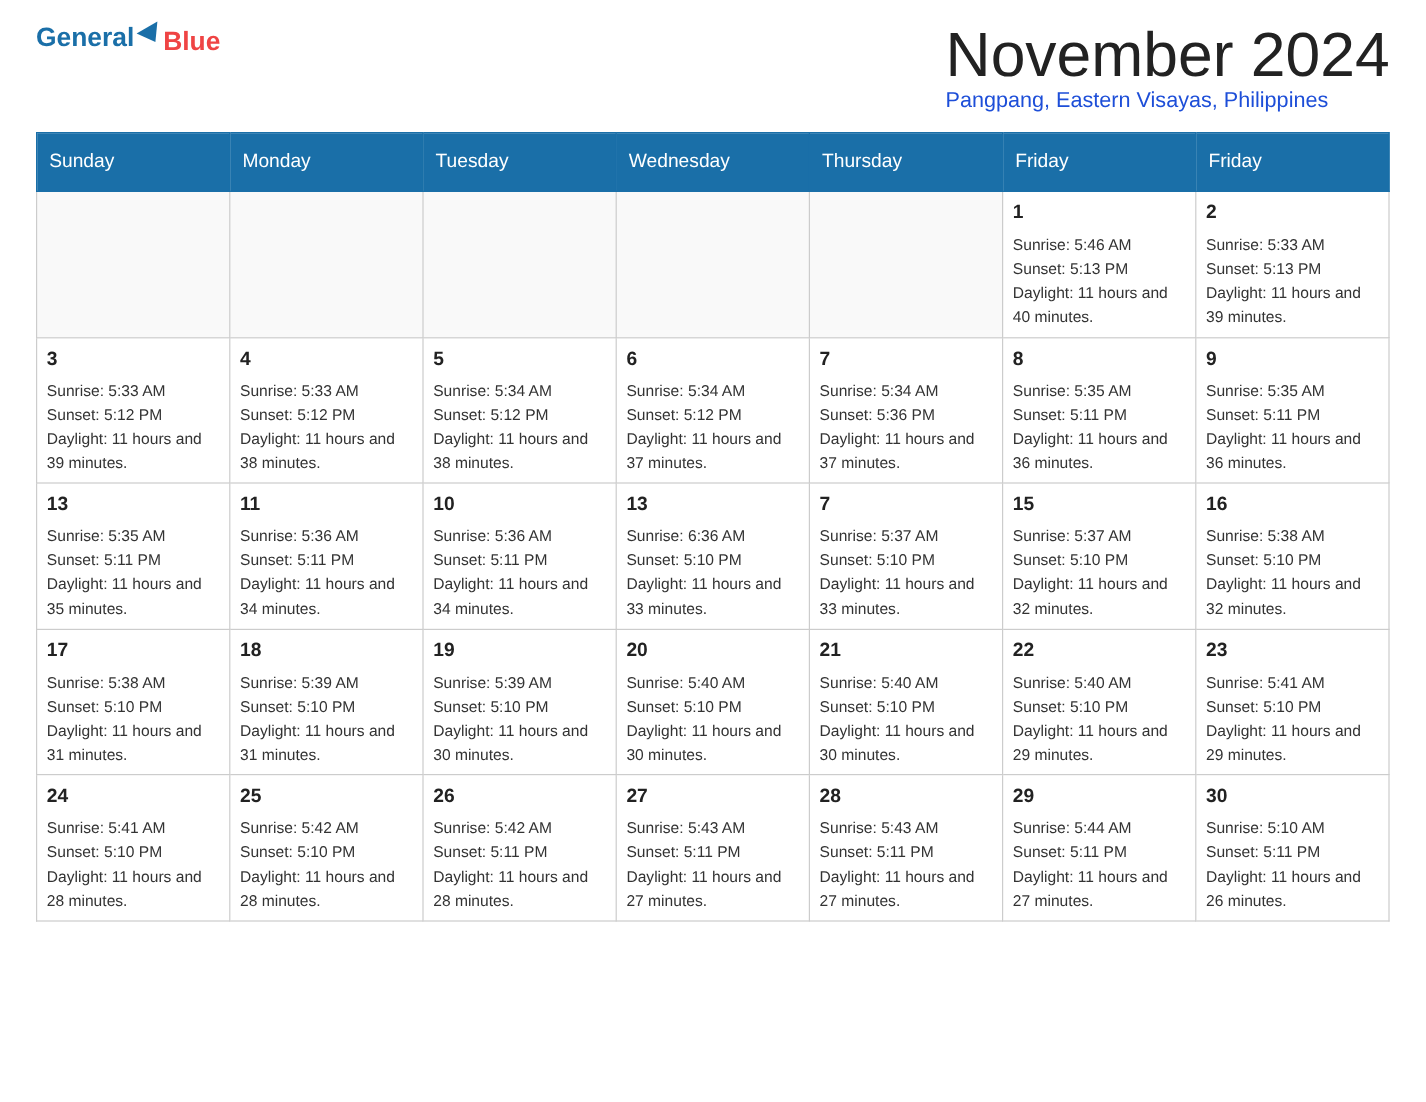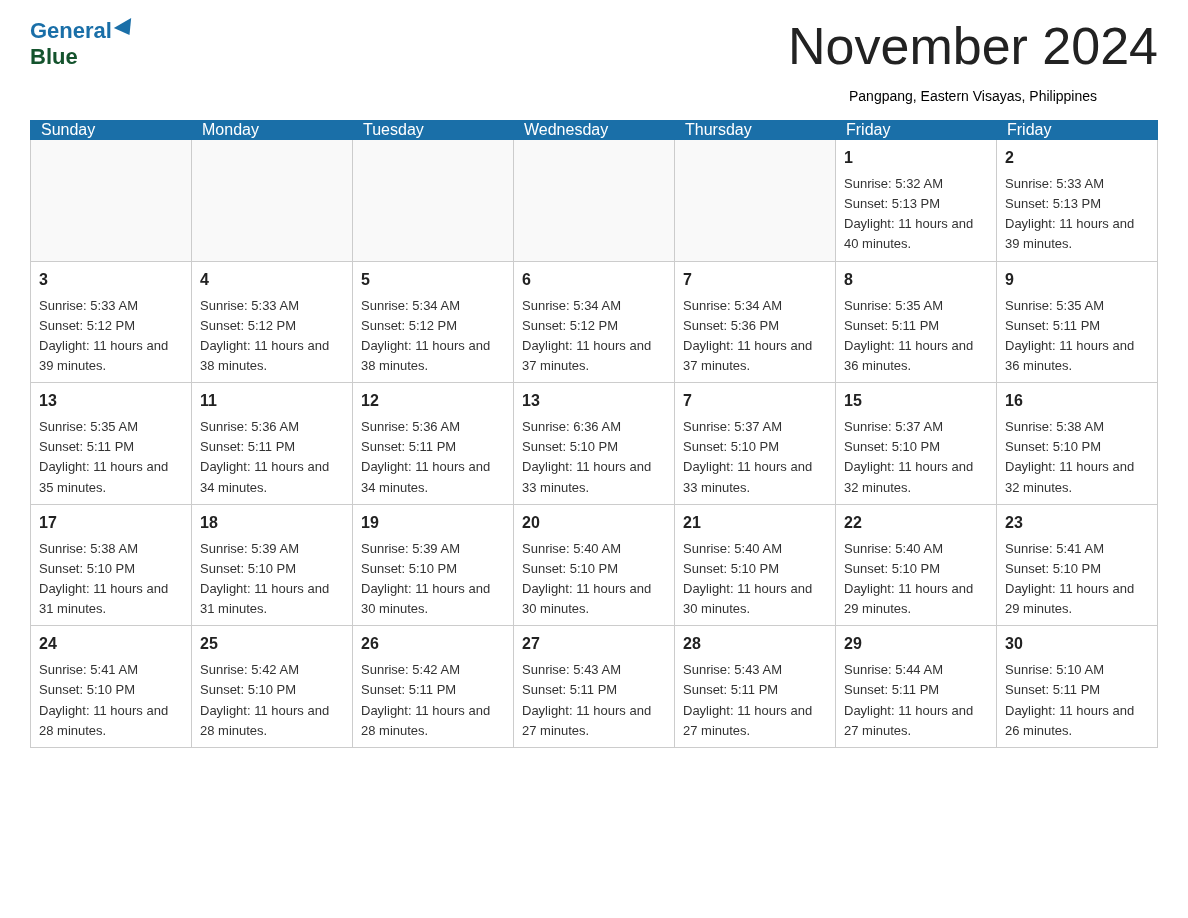--- a/index.html
+++ b/index.html
@@ -11,21 +11,21 @@
       min-height: 918px;
     }
     .header {
       display: flex;
       justify-content: space-between;
       align-items: flex-start;
       margin-bottom: 16px;
     }
     .logo {
       display: flex;
-      flex-direction: column;
+      flex-direction: row;
       align-items: flex-start;
     }
     .logo-text {
       font-size: 22px;
       font-weight: bold;
       color: #333;
       line-height: 1;
     }
     .logo-text span {
       color: #1a6fa8;
@@ -37,50 +37,50 @@
       border-left: 10px solid transparent;
       border-right: 10px solid transparent;
       border-top: 14px solid #1a6fa8;
       margin-left: 4px;
       vertical-align: middle;
       transform: rotate(-30deg);
       position: relative;
       top: -3px;
     }
     .logo-blue {
-      color: #14532d;
+      color: #ef4444;
       font-size: 22px;
       font-weight: bold;
       margin-top: 2px;
     }
     .title-area {
-      text-align: center;
+      text-align: left;
     }
     .month-title {
       font-size: 52px;
       font-weight: normal;
       color: #222;
       line-height: 1;
     }
     .location {
-      font-size: 14px;
-      color: #000000;
-      margin-top: 16px;
+      font-size: 18px;
+      color: #1d4ed8;
+      margin-top: 1px;
     }
     table {
       width: 100%;
       border-collapse: collapse;
       margin-top: 4px;
     }
     th {
       background-color: #1a6fa8;
       color: #fff;
       font-size: 16px;
       font-weight: normal;
-      padding: 0 10px;
+      padding: 15px 10px;
       text-align: left;
       border: 1px solid #1a6fa8;
     }
     td {
       vertical-align: top;
       border: 1px solid #ccc;
       padding: 6px 8px;
       width: 14.28%;
       min-height: 100px;
       font-size: 13px;
@@ -137,21 +137,21 @@
   </thead>
   <tbody id="calendar-body">
   <tr>
         <td class="empty"></td>
         <td class="empty"></td>
         <td class="empty"></td>
         <td class="empty"></td>
         <td class="empty"></td>
         <td>
           <span class="day-num">1</span>
-          <div class="day-info">Sunrise: 5:32 AM
+          <div class="day-info">Sunrise: 5:46 AM
 Sunset: 5:13 PM
 Daylight: 11 hours
 and 40 minutes.</div>
         </td>
         <td>
           <span class="day-num">2</span>
           <div class="day-info">Sunrise: 5:33 AM
 Sunset: 5:13 PM
 Daylight: 11 hours
 and 39 minutes.</div>
@@ -217,21 +217,21 @@
 and 35 minutes.</div>
         </td>
         <td>
           <span class="day-num">11</span>
           <div class="day-info">Sunrise: 5:36 AM
 Sunset: 5:11 PM
 Daylight: 11 hours
 and 34 minutes.</div>
         </td>
         <td>
-          <span class="day-num">12</span>
+          <span class="day-num">10</span>
           <div class="day-info">Sunrise: 5:36 AM
 Sunset: 5:11 PM
 Daylight: 11 hours
 and 34 minutes.</div>
         </td>
         <td>
           <span class="day-num">13</span>
           <div class="day-info">Sunrise: 6:36 AM
 Sunset: 5:10 PM
 Daylight: 11 hours

